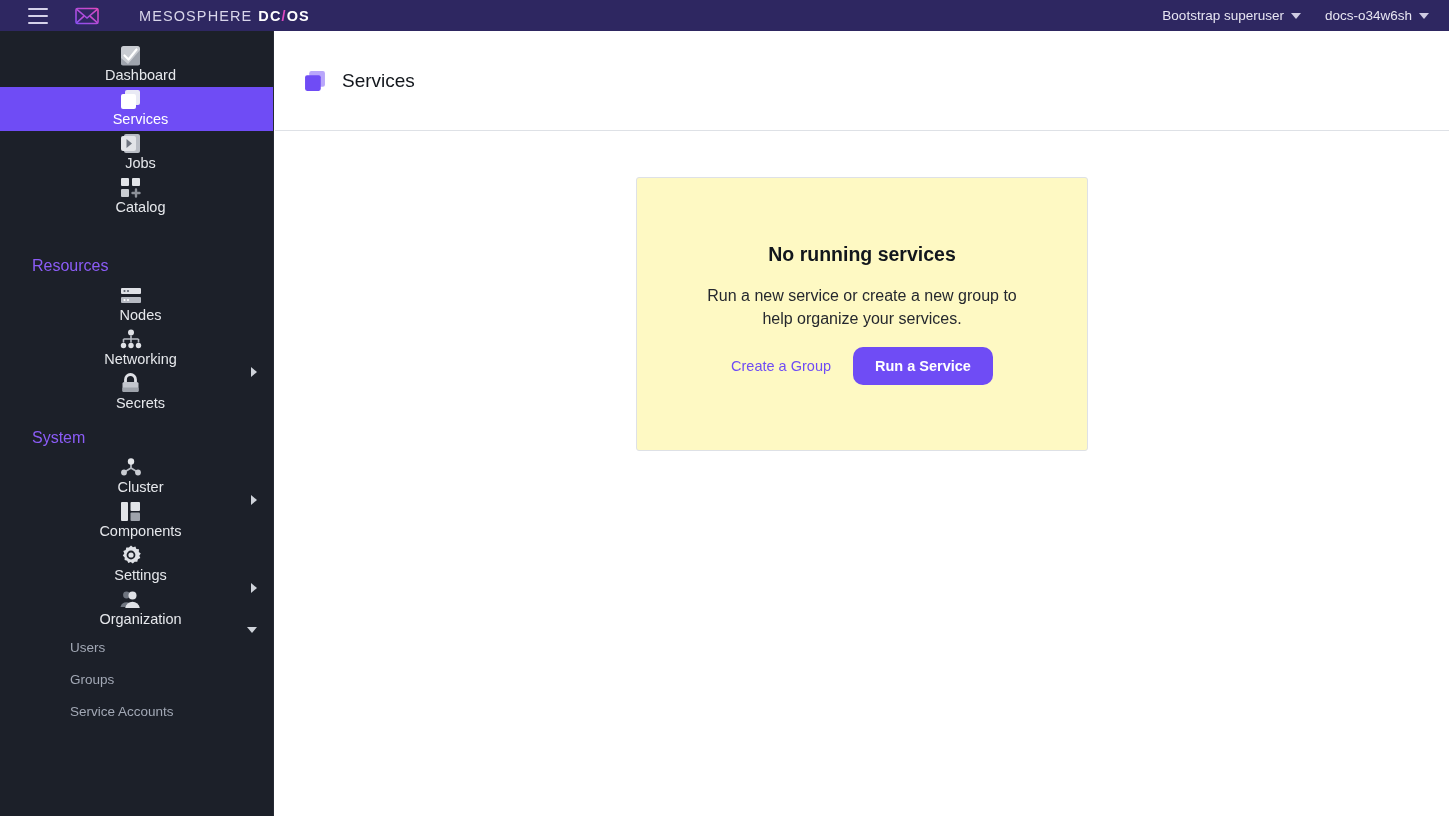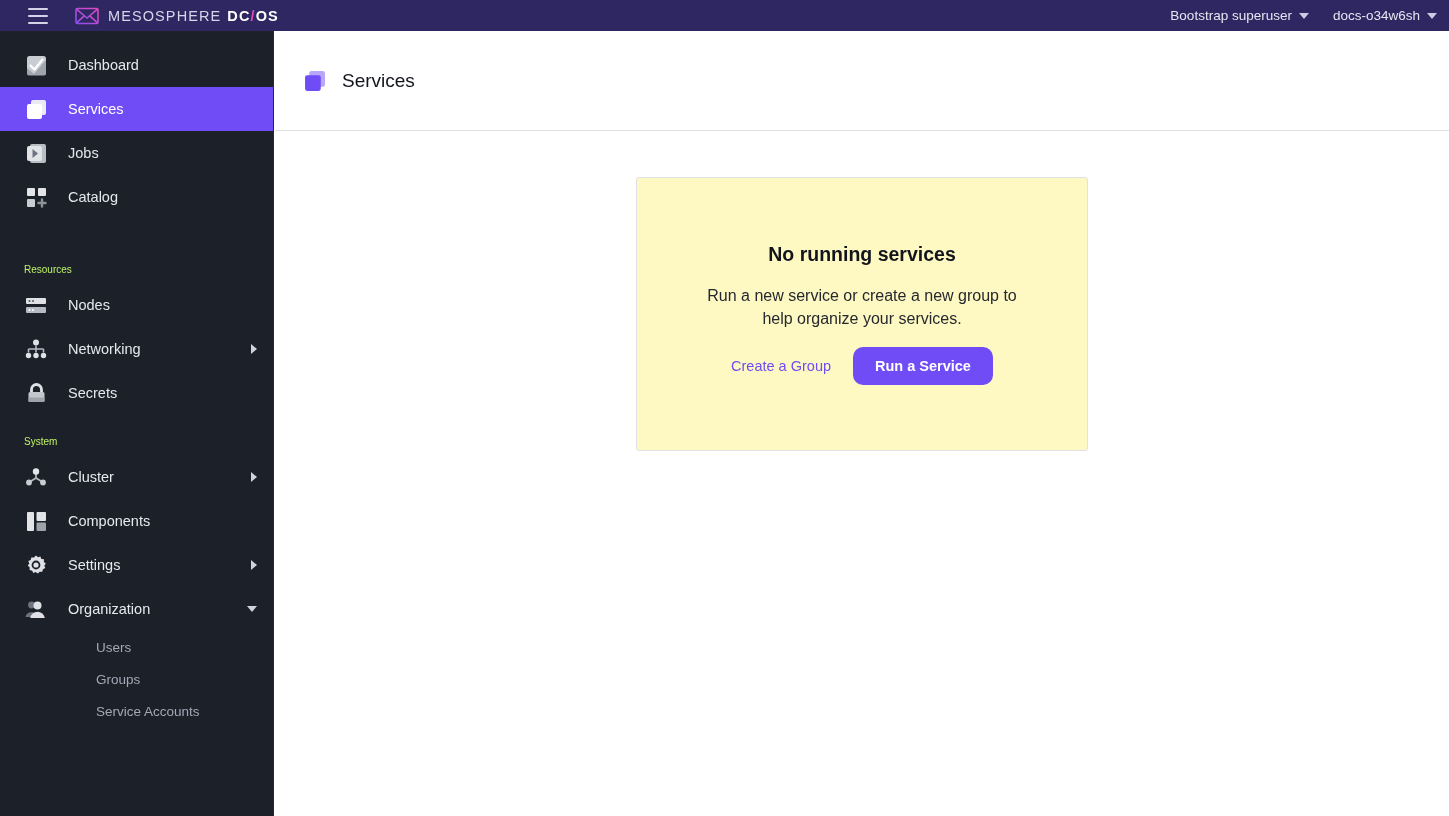--- a/index.html
+++ b/index.html
@@ -21,33 +21,33 @@
   }
   .header-left { display: flex; align-items: center; }
   .hamburger {
     width: 20px; height: 16px;
     margin-left: 28px; margin-right: 27px;
     display: flex; flex-direction: column; justify-content: space-between;
     cursor: pointer;
   }
   .hamburger span { display: block; height: 2px; width: 20px; background: #d6d2ea; border-radius: 1px; }
 
-  .brand { display: flex; align-items: center; cursor: pointer; }
+  .brand { display: flex; align-items: center; cursor: pointer; gap: 31px; }
   .brand-mark { width: 24px; height: 18px; margin-right: 9px; display: block; }
   .brand-text {
     font-size: 14.5px; letter-spacing: 1.1px;
     color: #d8d5ea; font-weight: 400;
     display: flex; align-items: baseline;
   }
   .brand-dcos { color: #ffffff; font-weight: 700; margin-left: 6px; }
   .brand-slash { color: #e048c0; font-weight: 700; }
 
   .header-right {
     margin-left: auto; display: flex; align-items: center;
-    padding-right: 12px;
+    padding-right: 20px;
   }
   .hdr-menu {
     display: flex; align-items: center; cursor: pointer;
     color: #e7e5f2; font-size: 13.5px; margin-left: 24px;
   }
   .caret-down {
     display: inline-block; margin-left: 7px;
     width: 0; height: 0;
     border-left: 5px solid transparent;
     border-right: 5px solid transparent;
@@ -63,20 +63,21 @@
     overflow: hidden;
   }
   .nav-item {
     position: relative;
     height: 44px;
     display: flex; align-items: center;
     padding-left: 24px; padding-right: 16px;
     cursor: pointer;
     color: #e6e8ec;
     font-size: 14.5px;
+    flex-direction: column;
   }
   .nav-item.active { background: #6f4cf5; color: #ffffff; }
   .nav-icon {
     width: 24px; height: 24px;
     margin-right: 20px;
     flex: 0 0 24px;
     display: flex; align-items: center; justify-content: center;
   }
   .nav-label { white-space: nowrap; }
   .nav-arrow {
@@ -87,27 +88,27 @@
     border-left: 6px solid #cfd3da;
   }
   .nav-arrow.open {
     border-left: 5px solid transparent;
     border-right: 5px solid transparent;
     border-top: 6px solid #cfd3da;
     border-bottom: none;
   }
   .nav-section {
     height: 40px; display: flex; align-items: flex-end;
-    padding-left: 24px; padding-bottom: 8px;
-    color: #bef264; font-size: 10px;
+    padding-left: 32px; padding-bottom: 8px;
+    color: #8b5cf6; font-size: 16px;
   }
   .nav-section.first { margin-top: 24px; }
   .nav-sub {
     height: 32px; display: flex; align-items: center;
-    padding-left: 96px;
+    padding-left: 70px;
     color: #a2a8b5; font-size: 13.5px;
     cursor: pointer;
   }
   .spacer-10 { height: 12px; }
 
   
   .content {
     position: absolute; top: 31px; left: 275px;
     width: 1174px; height: 785px;
     background: #ffffff;

